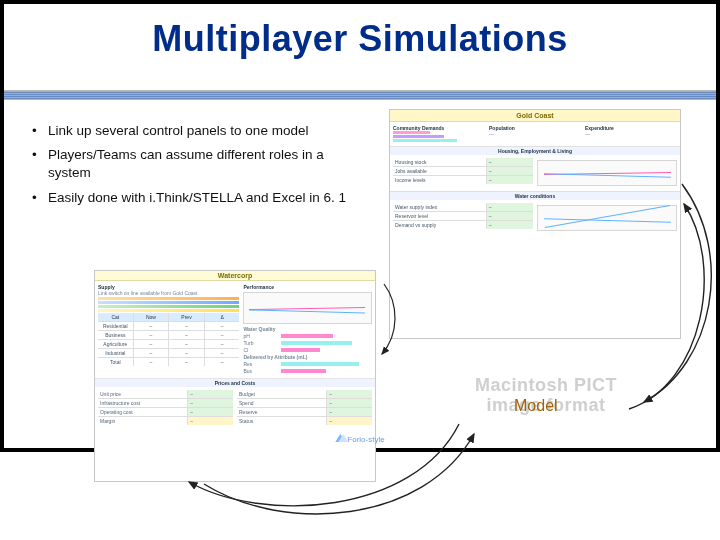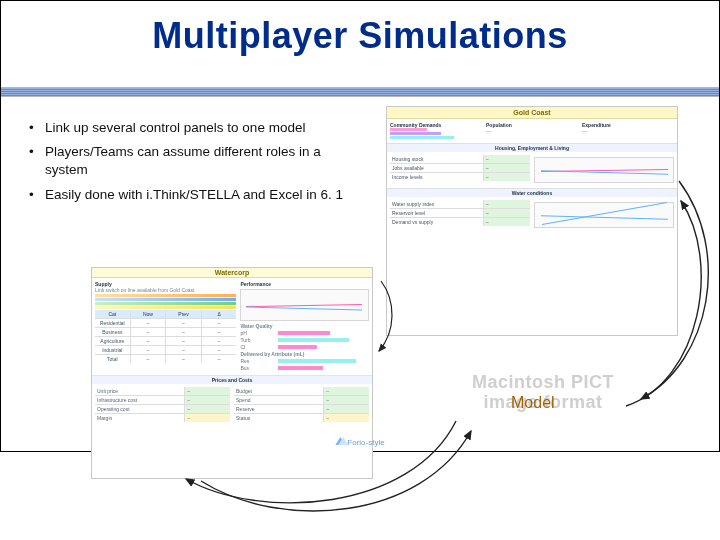--- a/index.html
+++ b/index.html
@@ -2,21 +2,21 @@
 <html><head>
 <meta charset="utf-8">
 <style>
   * { box-sizing: border-box; margin: 0; padding: 0; }
   html, body { width: 720px; height: 540px; overflow: hidden; font-family: Arial, Helvetica, sans-serif; background: #fff; }
   .slide {
     position: relative;
     width: 720px;
     height: 452px;
     background: #fff;
-    border: 1px solid #000000;
+    border: 4px solid #000000;
   }
   .title {
     position: absolute;
     top: 14px;
     left: 0;
     width: 100%;
     text-align: center;
     font-size: 36px;
     font-weight: bold;
     color: #002c8a;

